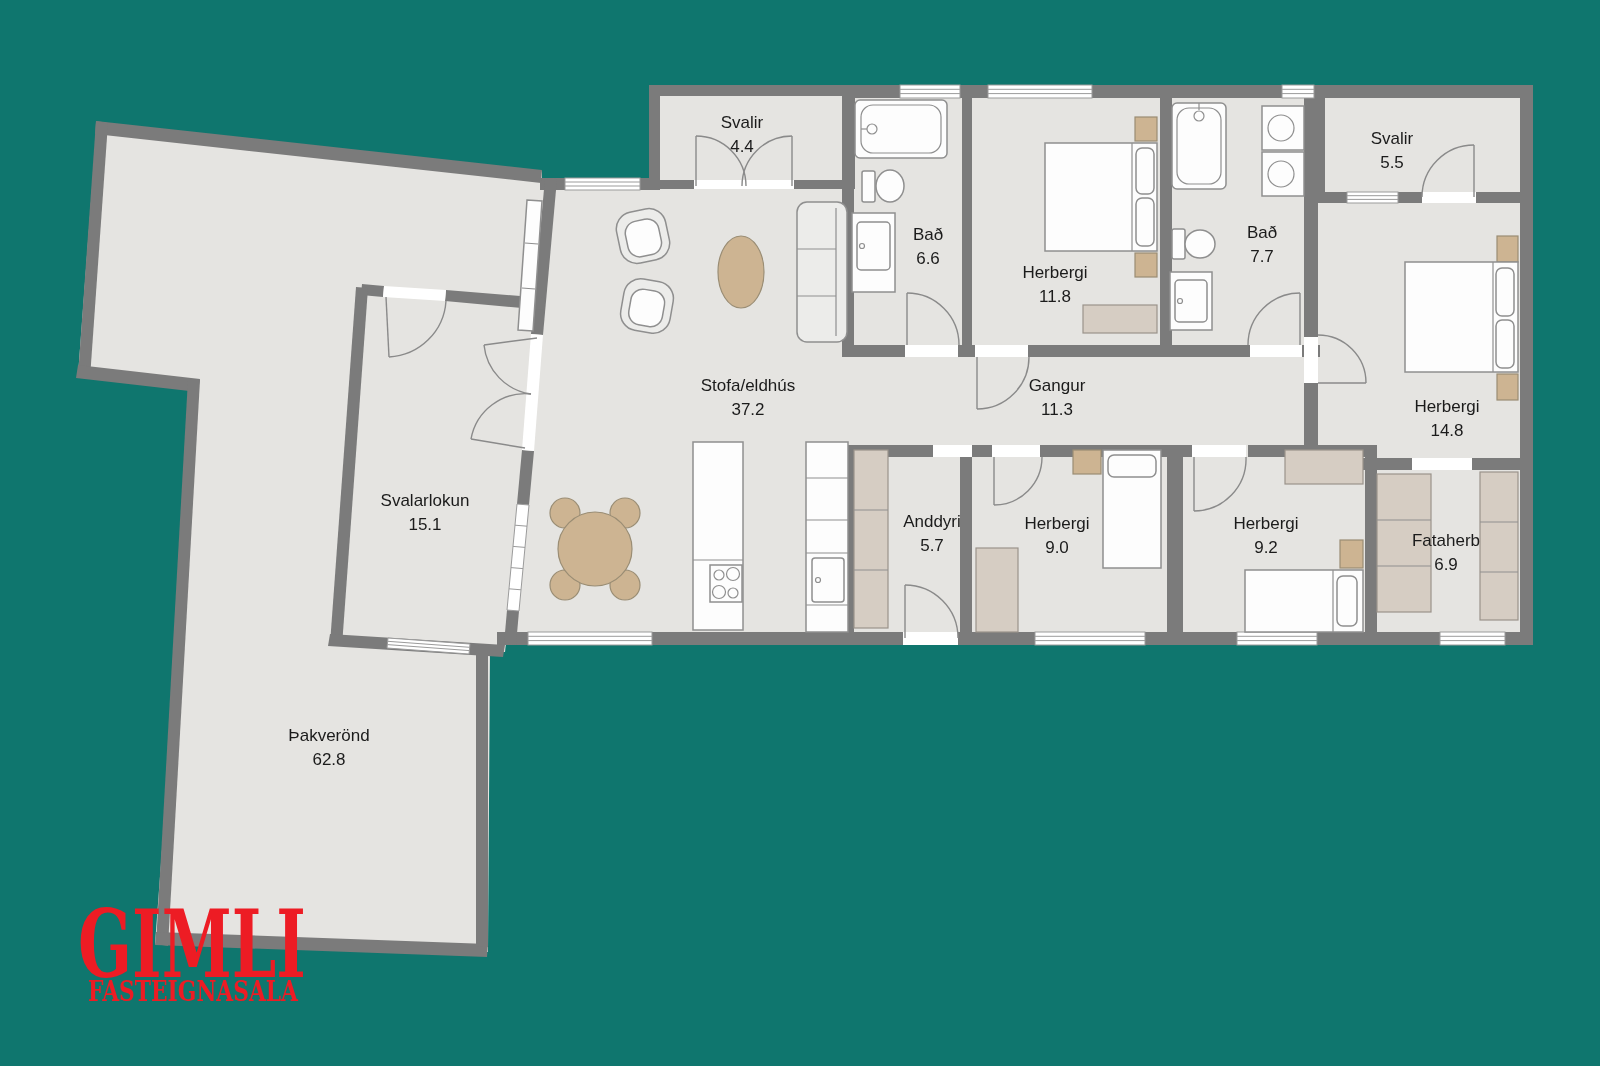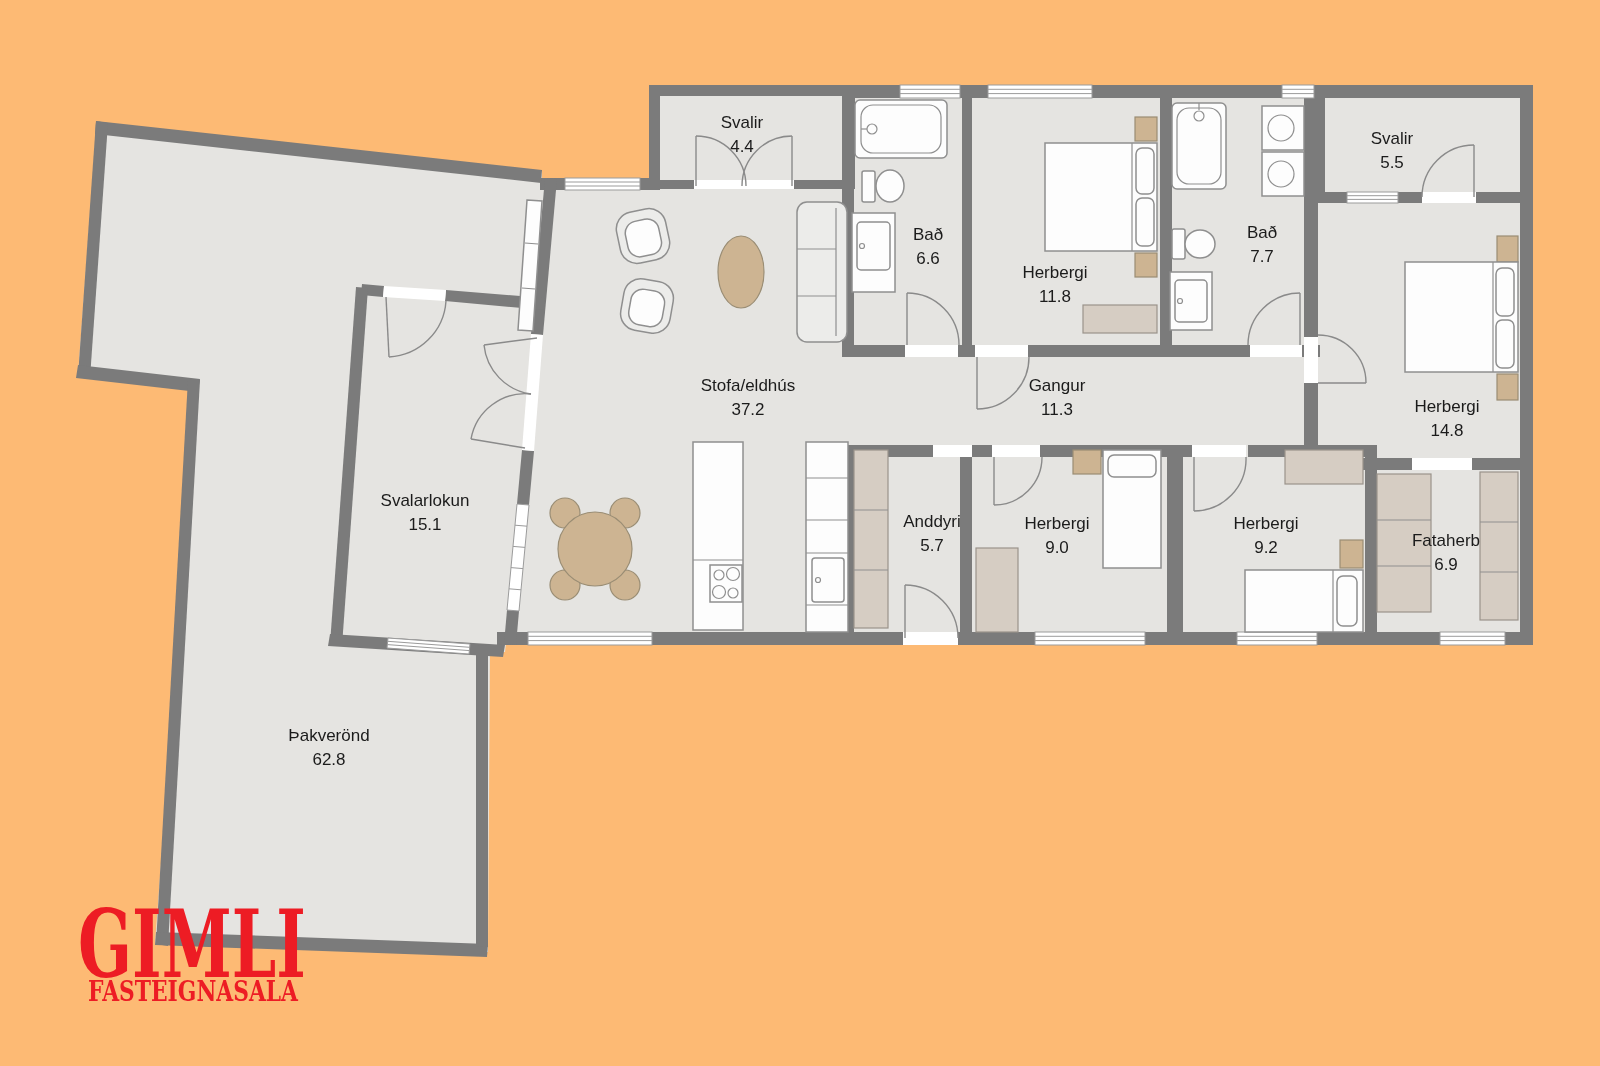--- a/index.html
+++ b/index.html
@@ -1,16 +1,16 @@
 <!DOCTYPE html>
 <html><head>
 <meta charset="utf-8">
 <style>
   html,body{margin:0;padding:0;background:#fff;}
-  .stage{position:relative;width:1600px;height:1066px;background:#fdba74;overflow:hidden;text-align:center;}
+  .stage{position:relative;width:1600px;height:1066px;background:#0f766e;overflow:hidden;text-align:center;}
   svg{display:block;}
   .room-label{font-family:"Liberation Sans",sans-serif;font-size:17px;fill:#1b1b1b;text-anchor:middle;}
   .logo-title{font-family:"DejaVu Serif",serif;font-weight:bold;font-size:93px;}
   .logo-sub{font-family:"DejaVu Serif",serif;font-weight:bold;font-size:27px;}
   .win{fill:#ffffff;stroke:#9b9b9b;stroke-width:1;}
   .winline{stroke:#9b9b9b;stroke-width:1;}
   .door{stroke:#8a8a8a;stroke-width:1.4;fill:none;}
   .furn{fill:#fdfdfd;stroke:#8f8f8f;stroke-width:1.5;}
   .soft{fill:#ececea;stroke:#8f8f8f;stroke-width:1.5;}
   .tan{fill:#cdb492;stroke:#9a8d74;stroke-width:1.2;}

